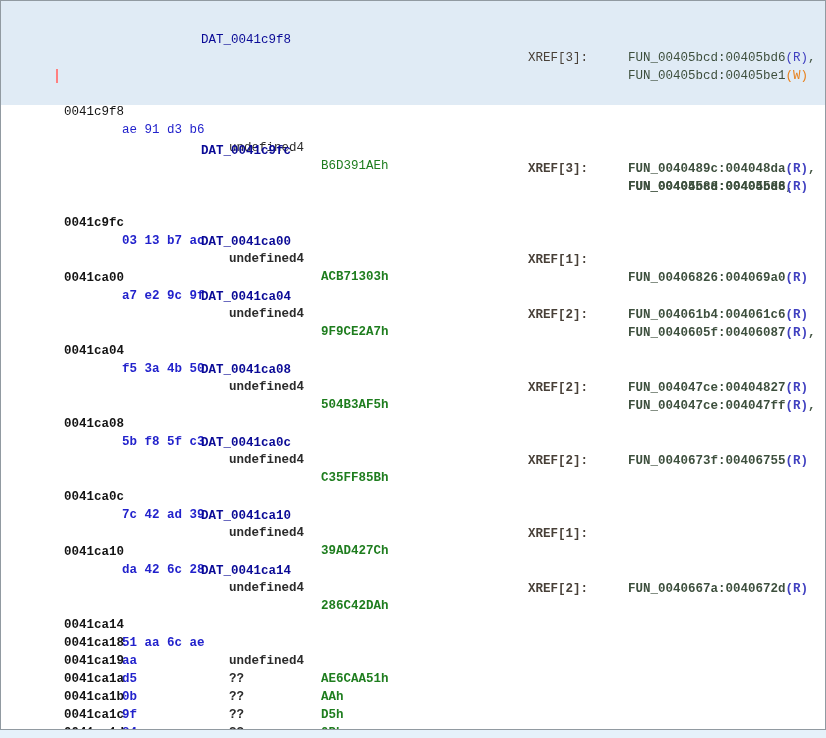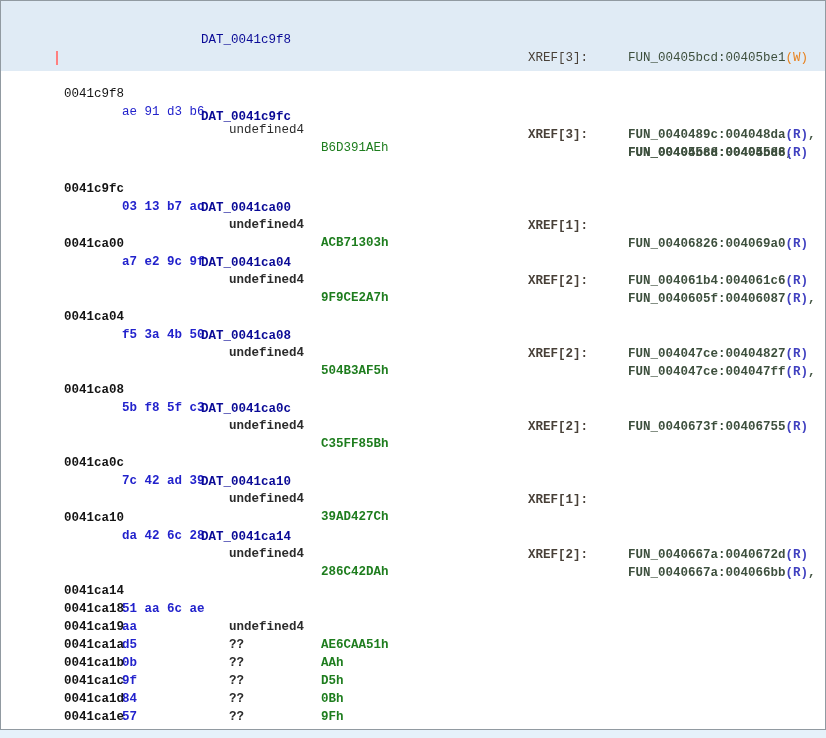--- a/index.html
+++ b/index.html
@@ -25,21 +25,21 @@
     position: absolute;
     left: 0; right: 0; bottom: 0;
     height: 8px;
     background: var(--c-band, #e6f2fb);
   }
   .block { position: relative; }
   .block + .block { margin-top: 19px; font-weight: bold; }
   .block.selected {
     background: var(--c-selection, #e0ebf5);
     padding-top: 12px;
-    padding-bottom: 4px;
+    padding-bottom: 20px;
   }
   .line {
     position: relative;
     height: 18px;
     line-height: 18px;
     white-space: pre;
   }
   .label       { position: absolute; left: 200px; color: var(--c-label, #0a0a96); }
   .xref-header { position: absolute; left: 527px; color: var(--c-xrefhead, #484038); }
   .xref        { position: absolute; left: 627px; color: var(--c-xref, #3d4f3d); }
@@ -62,20 +62,23 @@
 <body>
 
 <div class="screen" style="--c-selection: #e0ebf5; --c-band: #e6f2fb; --c-border: #919aa1; --c-label: #0a0a96; --c-address: #141414; --c-bytes: #2222cc; --c-type: #2b2b2b; --c-constant: #1e7d1e; --c-xref: #3d4f3d; --c-xrefhead: #484038; --c-read: #4040c0; --c-write: #e8821e; --c-cursor: #ff8080;">
   <div class="panel">
     <div class="blocks" id="blocks">
         <section class="block selected">
     <div class="line label-line">
       <span class="label">DAT_0041c9f8</span>
       <span class="xref-header">XREF[3]:</span>
     </div>
+  <div class="line xref-line">
+    <span class="xref"><span class="xref-target">FUN_00405bcd:00405bd6</span><span class="ref-type r">(R)</span><span class="xref-sep">,</span></span>
+  </div>
           <div class="line xref-line">
     <span class="xref"><span class="xref-target">FUN_00405bcd:00405be1</span><span class="ref-type w">(W)</span><span class="xref-sep"></span></span>
   </div>
           <div class="line data-row">
     <span class="cursor"></span>
     <span class="addr">0041c9f8</span>
     <span class="bytes">ae 91 d3 b6</span>
     <span class="dtype">undefined4</span>
     <span class="dval">B6D391AEh</span>
     <span class="ascii"></span>
@@ -181,21 +184,20 @@
     <span class="bytes">da 42 6c 28</span>
     <span class="dtype">undefined4</span>
     <span class="dval">286C42DAh</span>
     <span class="ascii"></span>
   </div>
         </section>
         <section class="block">
     <div class="line label-line">
       <span class="label">DAT_0041ca14</span>
       <span class="xref-header">XREF[2]:</span>
-      <span class="xref"><span class="xref-target">FUN_0040667a:004066bb</span><span class="ref-type r">(R)</span><span class="xref-sep">,</span></span>
     </div>
   <div class="line xref-line">
     <span class="xref"><span class="xref-target">FUN_0040667a:0040672d</span><span class="ref-type r">(R)</span><span class="xref-sep"></span></span>
   </div>
           <div class="line data-row">
     
     <span class="addr">0041ca14</span>
     <span class="bytes">51 aa 6c ae</span>
     <span class="dtype">undefined4</span>
     <span class="dval">AE6CAA51h</span>

